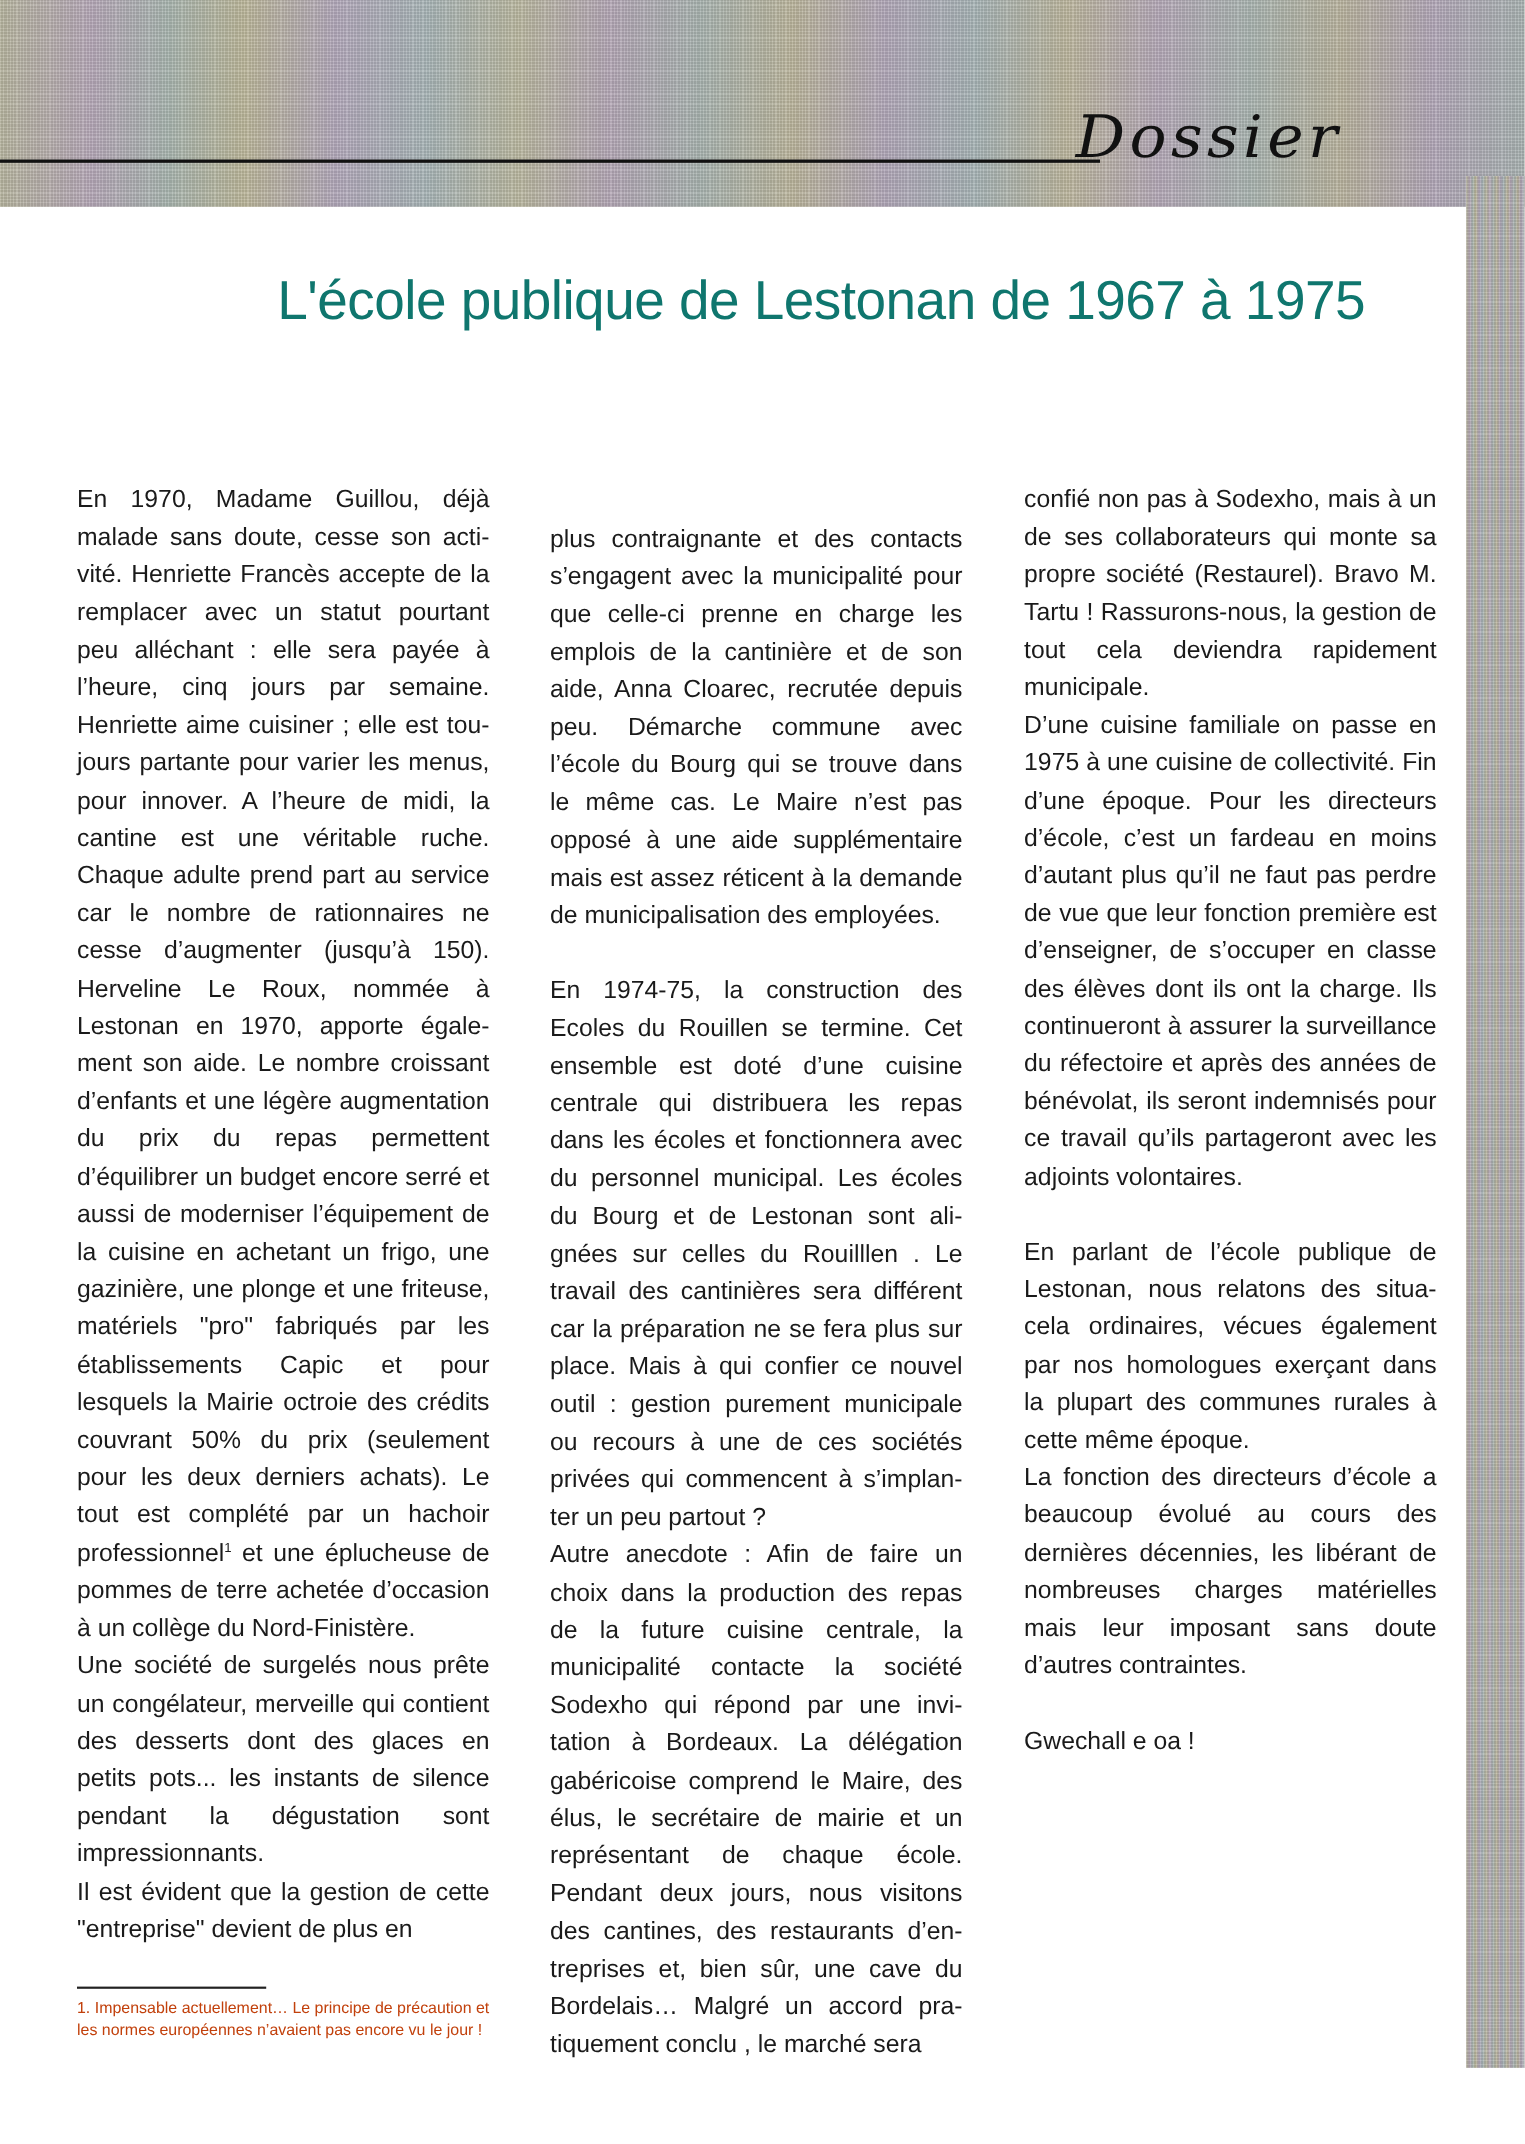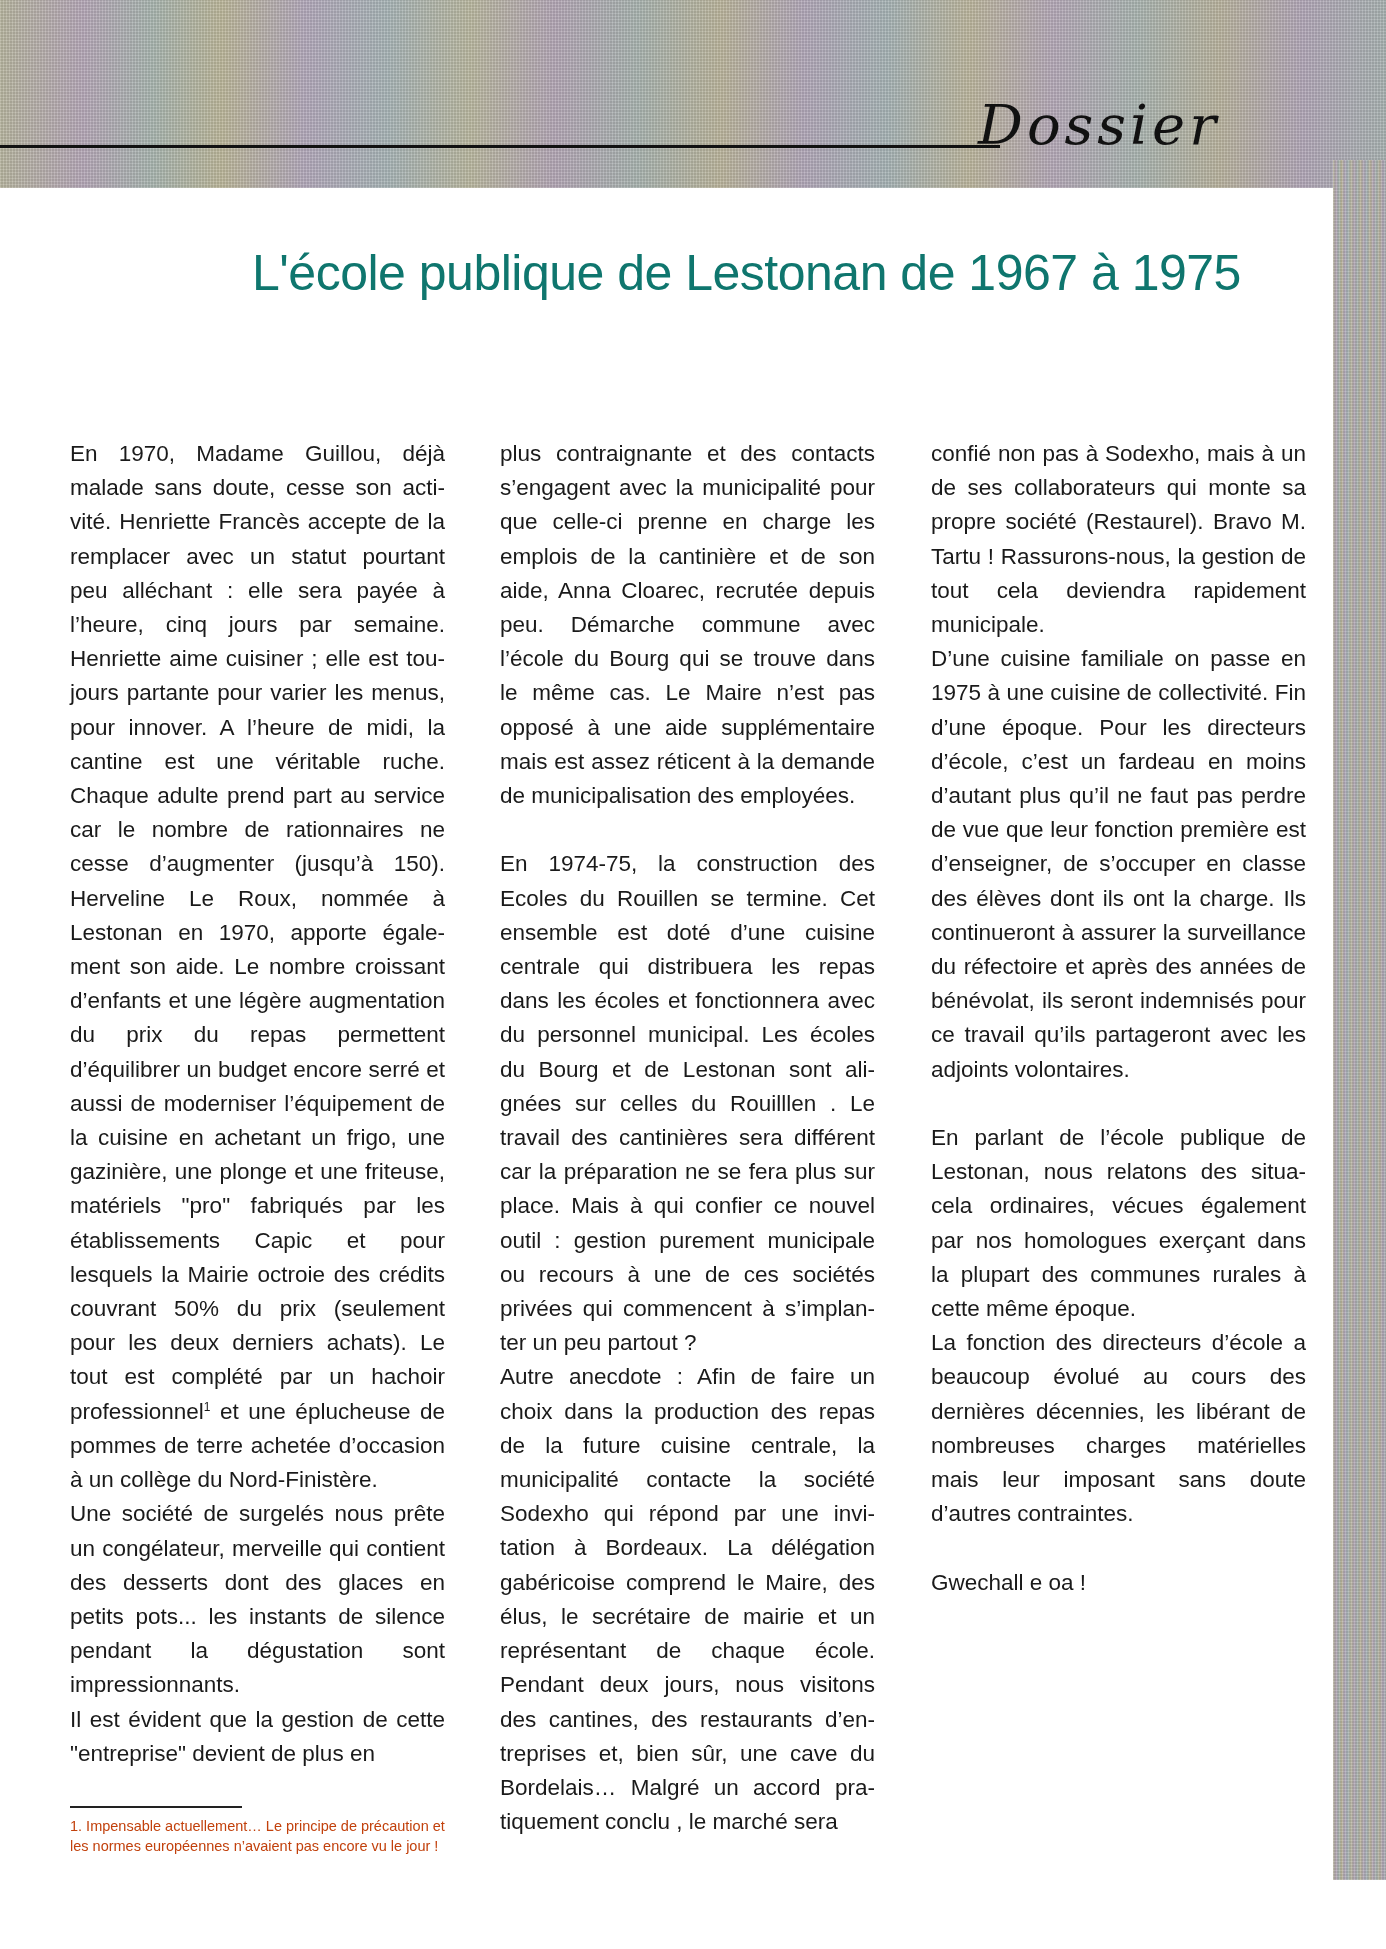--- a/index.html
+++ b/index.html
@@ -63,21 +63,21 @@
     .column {
       position: absolute;
       top: 437px;
       width: 375px;
       font-size: 22.5px;
       line-height: 34.2px;
       text-align: justify;
       hyphens: manual;
     }
     .col-1 { left: 70px; }
-    .col-2 { left: 500px; }
+    .col-2 { left: 500px; margin-top: 36px; }
     .col-3 { left: 931px; }
     .column p { margin: 0; }
     .column .gap { height: 34.2px; }
     .bold-lead { font-weight: bold; }
     sup.fnref { font-size: 12px; line-height: 0; vertical-align: super; }
     .footnote-rule {
       position: absolute;
       left: 70px; top: 1806px;
       width: 172px; height: 1.5px;
       background: #222;

